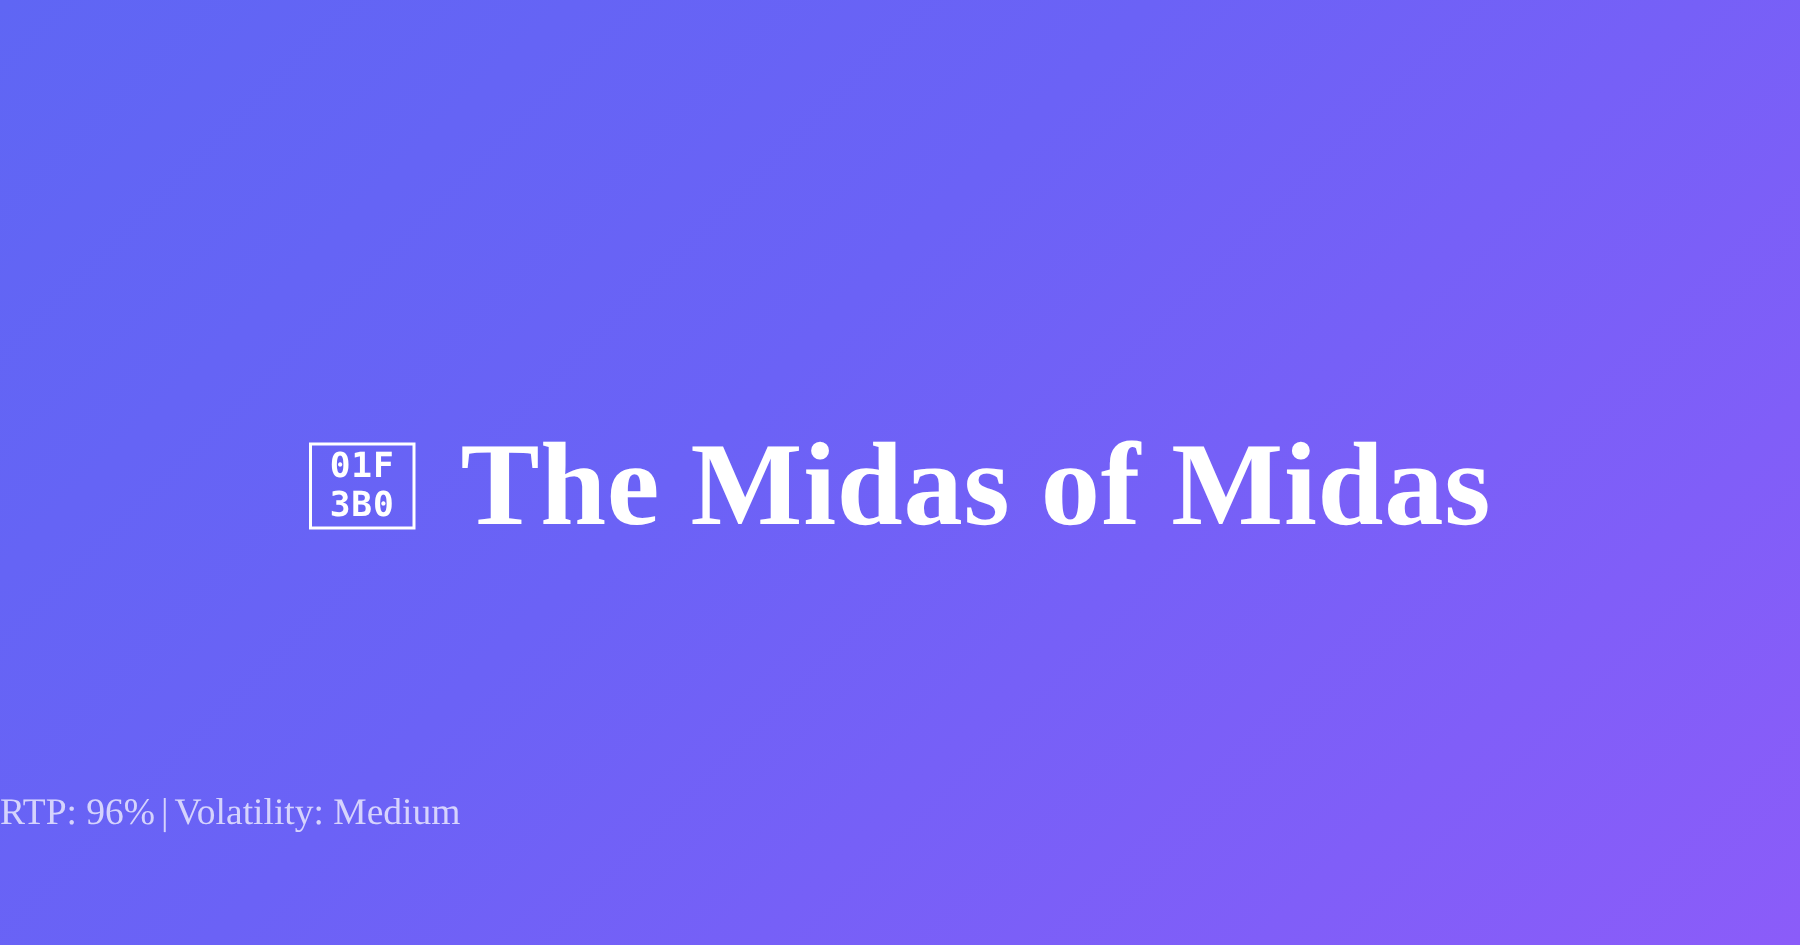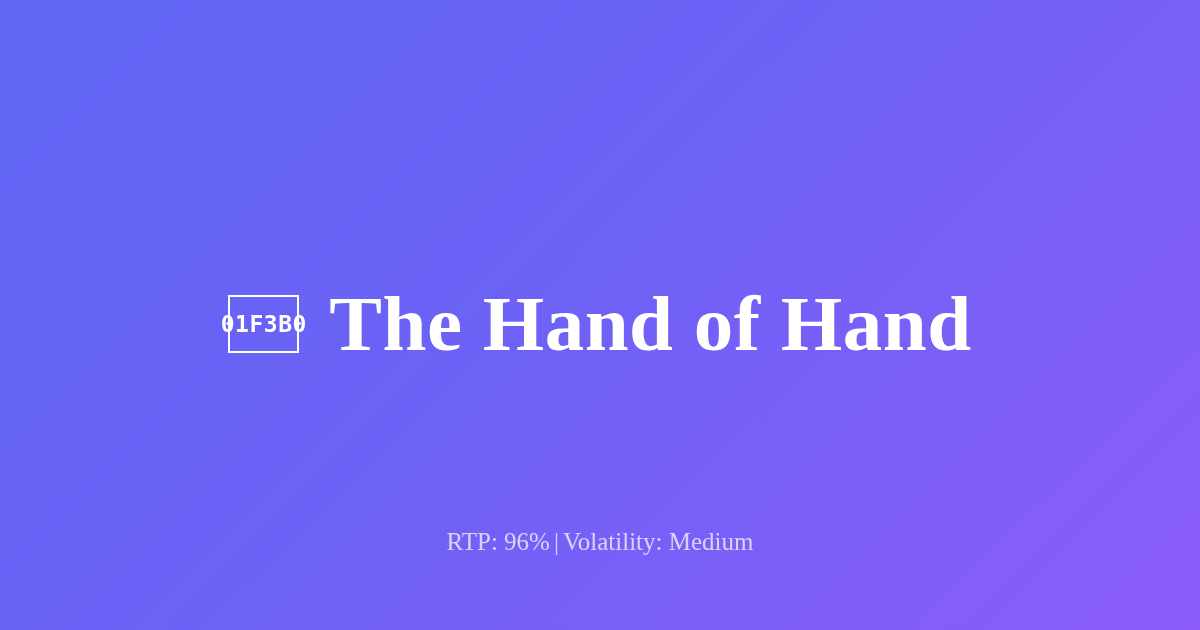--- a/index.html
+++ b/index.html
@@ -42,21 +42,21 @@
   }
 
   
   .tofu {
     flex: 0 0 auto;
     width: 71px;
     height: 58px;
     box-sizing: border-box;
     border: 2px solid #ffffff;
     display: flex;
-    flex-direction: row;
+    flex-direction: column;
     align-items: center;
     justify-content: center;
     font-family: "DejaVu Sans Mono", "Liberation Mono", monospace;
     color: #ffffff;
     line-height: 1;
     letter-spacing: 0px;
     user-select: none;
   }
   .tofu-row {
     font-size: 23px;
@@ -91,21 +91,20 @@
     color: rgba(255, 255, 255, 0.86);
     white-space: nowrap;
   }
 
   
   .meta {
     position: absolute;
     top: 528px;
     left: 0;
     right: 0;
-    text-align: center;
     font-family: "Liberation Serif", "DejaVu Serif", serif;
     font-weight: 400;
     font-size: 25px;
     line-height: 1.1;
     color: rgba(255, 255, 255, 0.72);
     white-space: nowrap;
   }
   .meta-sep {
     padding: 0 4px;
   }
@@ -115,21 +114,21 @@
 
 <div class="card">
 
   <div class="title-row">
 
     <div class="tofu">
       <span class="tofu-row">01F</span>
       <span class="tofu-row">3B0</span>
     </div>
 
-    <h1 class="title-text">The Hand of Hand</h1>
+    <h1 class="title-text">The Midas of Midas</h1>
   </div>
 
 
   <div class="meta">
     <span>RTP: 96%</span><span class="meta-sep">|</span><span>Volatility: Medium</span>
   </div>
 
 </div>
 
 </body></html>

